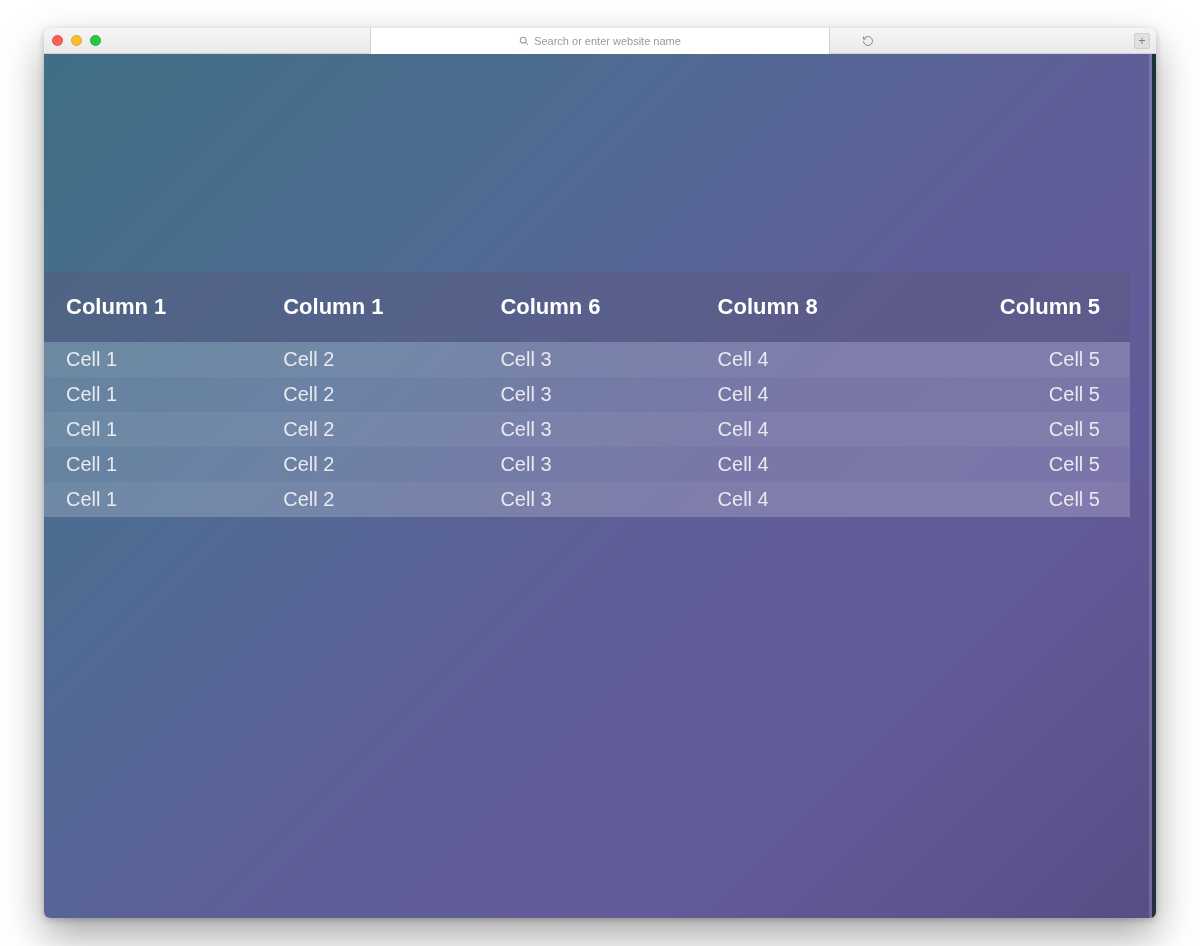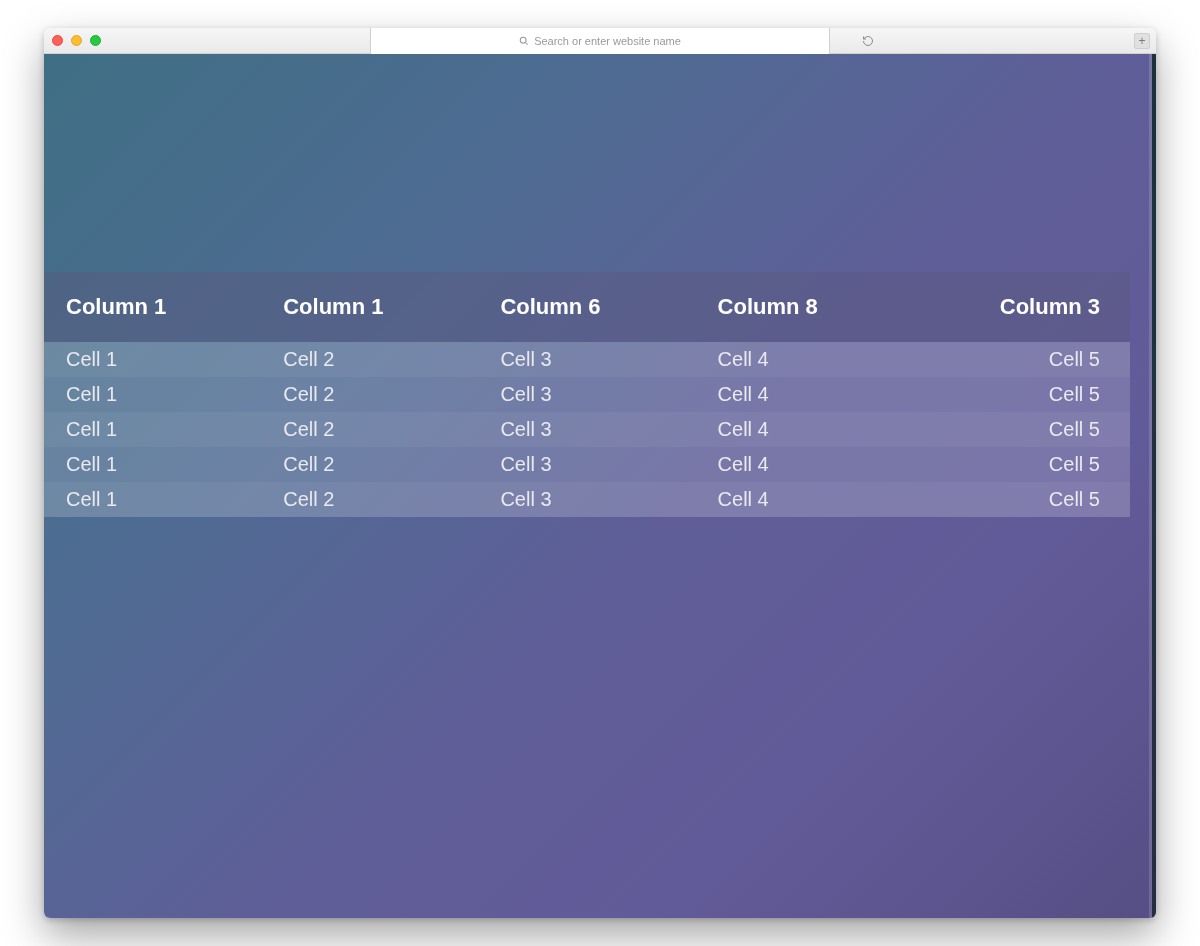--- a/index.html
+++ b/index.html
@@ -109,21 +109,21 @@
 
     <div class="viewport">
       <div class="table-wrap">
         <table>
           <thead>
             <tr>
               <th>Column 1</th>
               <th>Column 1</th>
               <th>Column 6</th>
               <th>Column 8</th>
-              <th>Column 3</th>
+              <th>Column 5</th>
             </tr>
           </thead>
           <tbody>
             <tr>
               <td>Cell 1</td>
               <td>Cell 2</td>
               <td>Cell 3</td>
               <td>Cell 4</td>
               <td>Cell 5</td>
             </tr>

